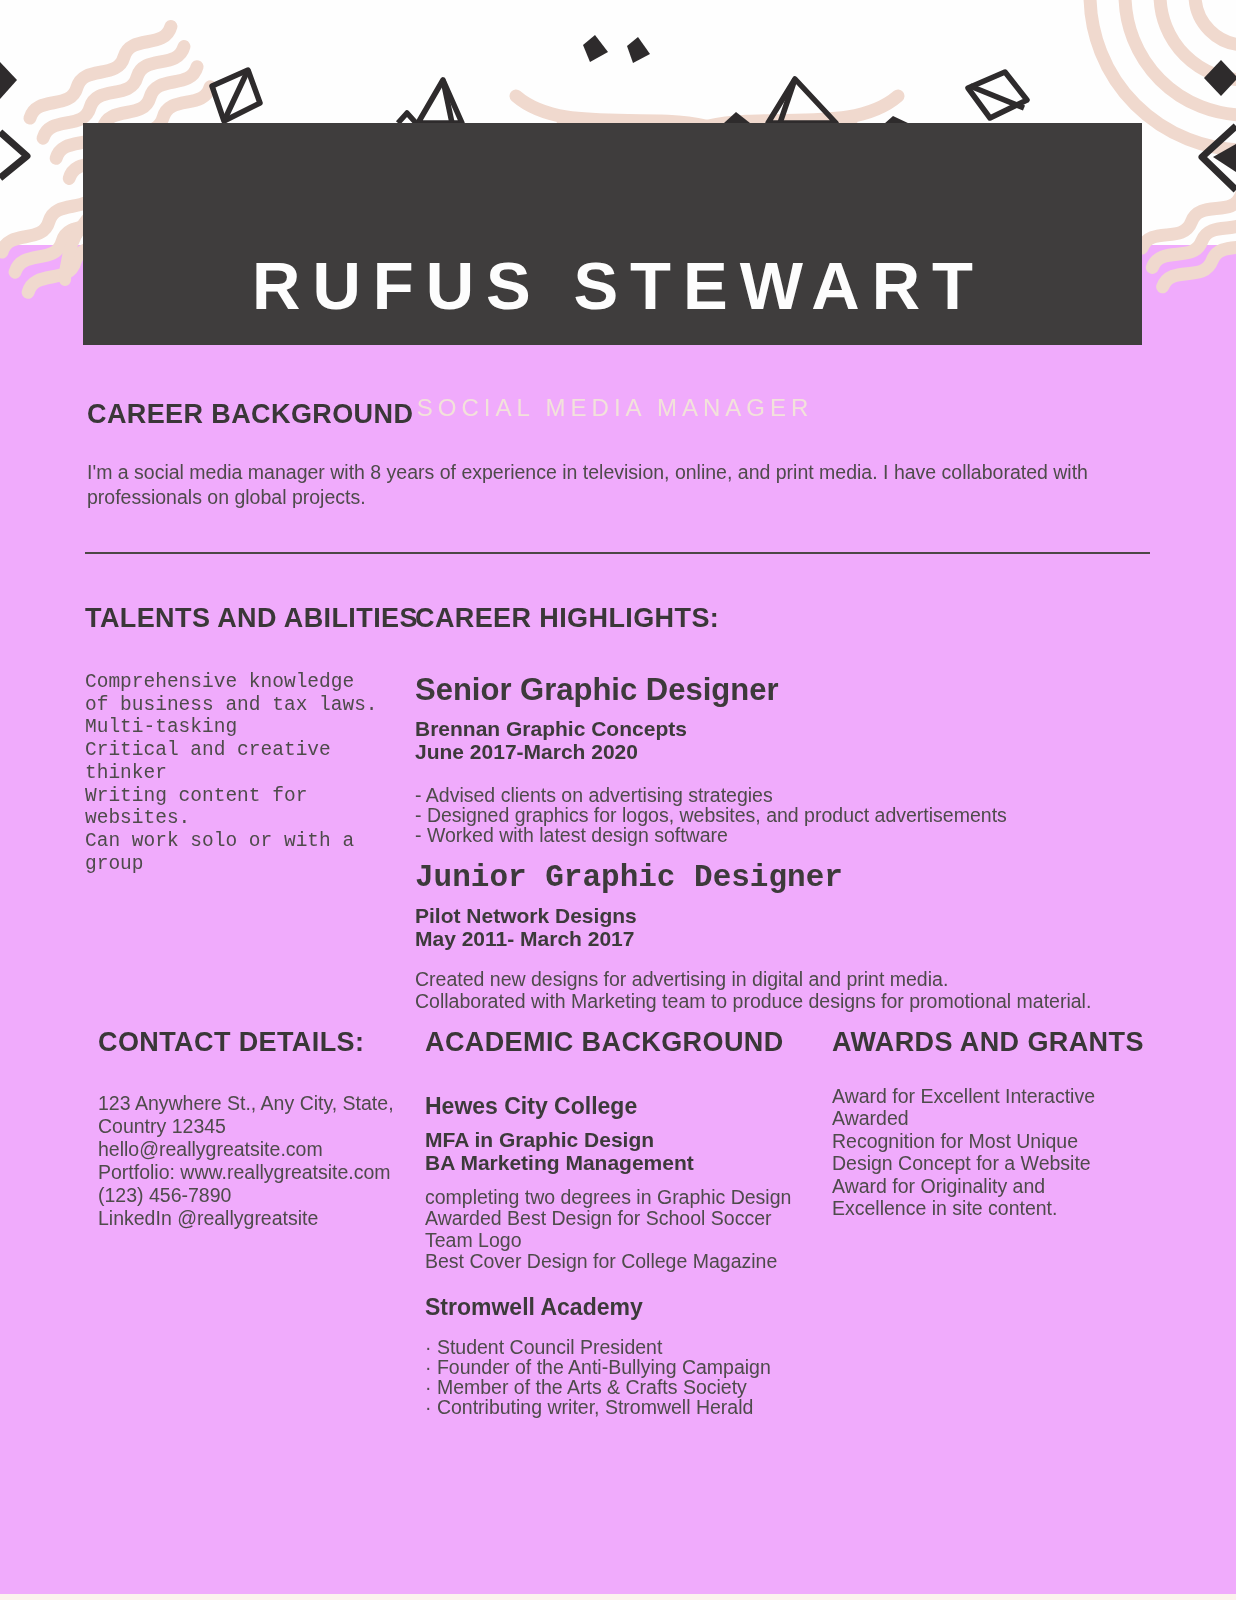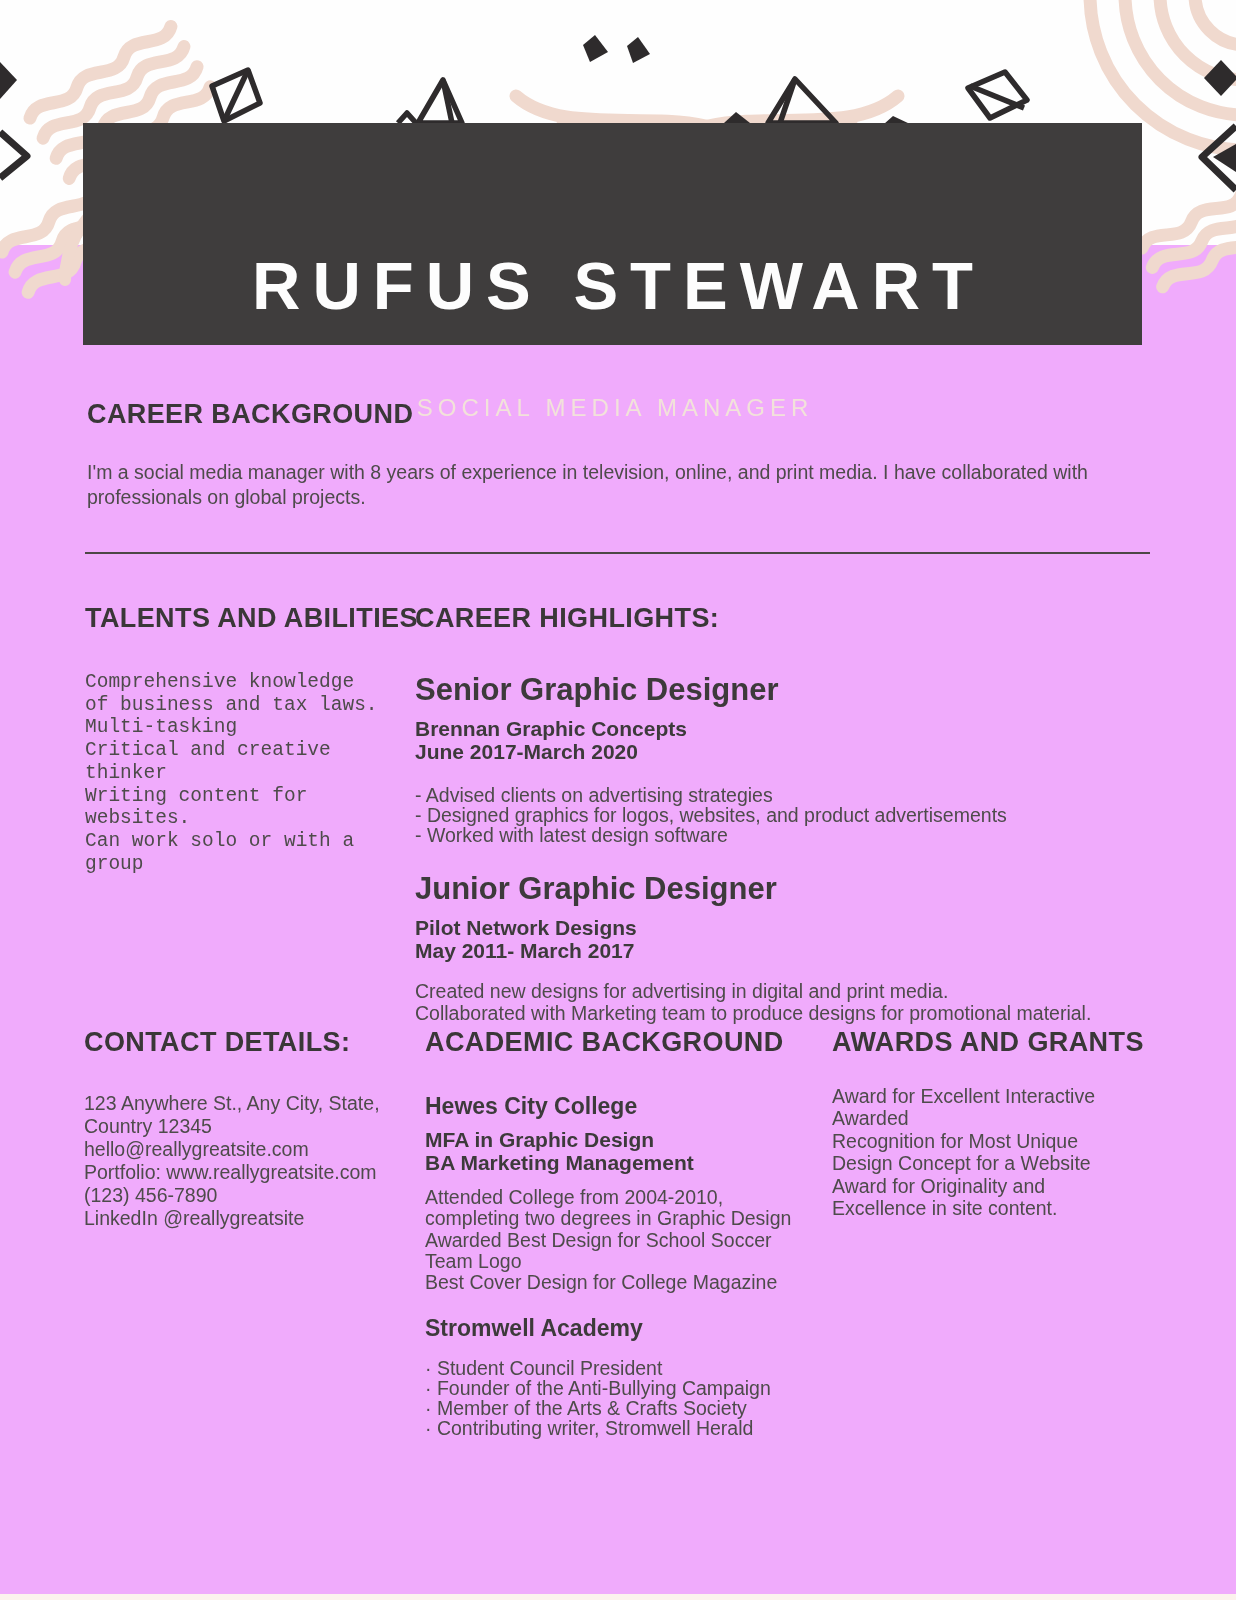--- a/index.html
+++ b/index.html
@@ -41,25 +41,25 @@
 
   .sec-talents{left:85px;top:603px;width:310px;}
   .sec-talents .list{margin-top:37px;font-family:Liberation Mono, monospace;}
   .sec-talents .body-line{white-space:normal;width:300px;line-height:22.7px;}
 
   .sec-highlights{left:415px;top:603px;width:730px;}
   .job1-title{margin-top:38px;}
   .job-company{margin-top:9px;}
   .bullets{margin-top:22px;}
   .bullets .body-line{line-height:20px;}
-  .job2-title{margin-top:26px;}
+  .job2-title{margin-top:15px;font-family:Liberation Mono, monospace;}
   .job2-body{margin-top:18px;}
   .job2-body .body-line{line-height:22px;}
 
-  .sec-contact{left:84px;top:1027px;width:330px;}
+  .sec-contact{left:98px;top:1027px;width:330px;}
   .sec-contact .list{margin-top:34px;}
   .sec-contact .body-line{line-height:23px;}
 
   .sec-academic{left:425px;top:1027px;width:390px;}
   .school-name{font-size:23px;font-weight:bold;color:#3d3a3b;white-space:nowrap;}
   .school1-name{margin-top:35px;}
   .degrees{margin-top:8px;}
   .notes{margin-top:13px;}
   .notes .body-line{line-height:21.3px;}
   .school2-name{margin-top:22px;}
@@ -209,21 +209,20 @@
 
   <section class="sec-academic">
     <h2 class="sec-h">ACADEMIC BACKGROUND</h2>
 
     <div class="school-name school1-name">Hewes City College</div>
     <div class="degrees">
       <div class="job-sub">MFA in Graphic Design</div>
       <div class="job-sub">BA Marketing Management</div>
     </div>
     <div class="notes">
-      <div class="body-line">Attended College from 2004-2010,</div>
       <div class="body-line">completing two degrees in Graphic Design</div>
       <div class="body-line">Awarded Best Design for School Soccer</div>
       <div class="body-line">Team Logo</div>
       <div class="body-line">Best Cover Design for College Magazine</div>
     </div>
 
     <div class="school-name school2-name">Stromwell Academy</div>
     <div class="bullets2">
       <div class="body-line">· Student Council President</div>
       <div class="body-line">· Founder of the Anti-Bullying Campaign</div>

